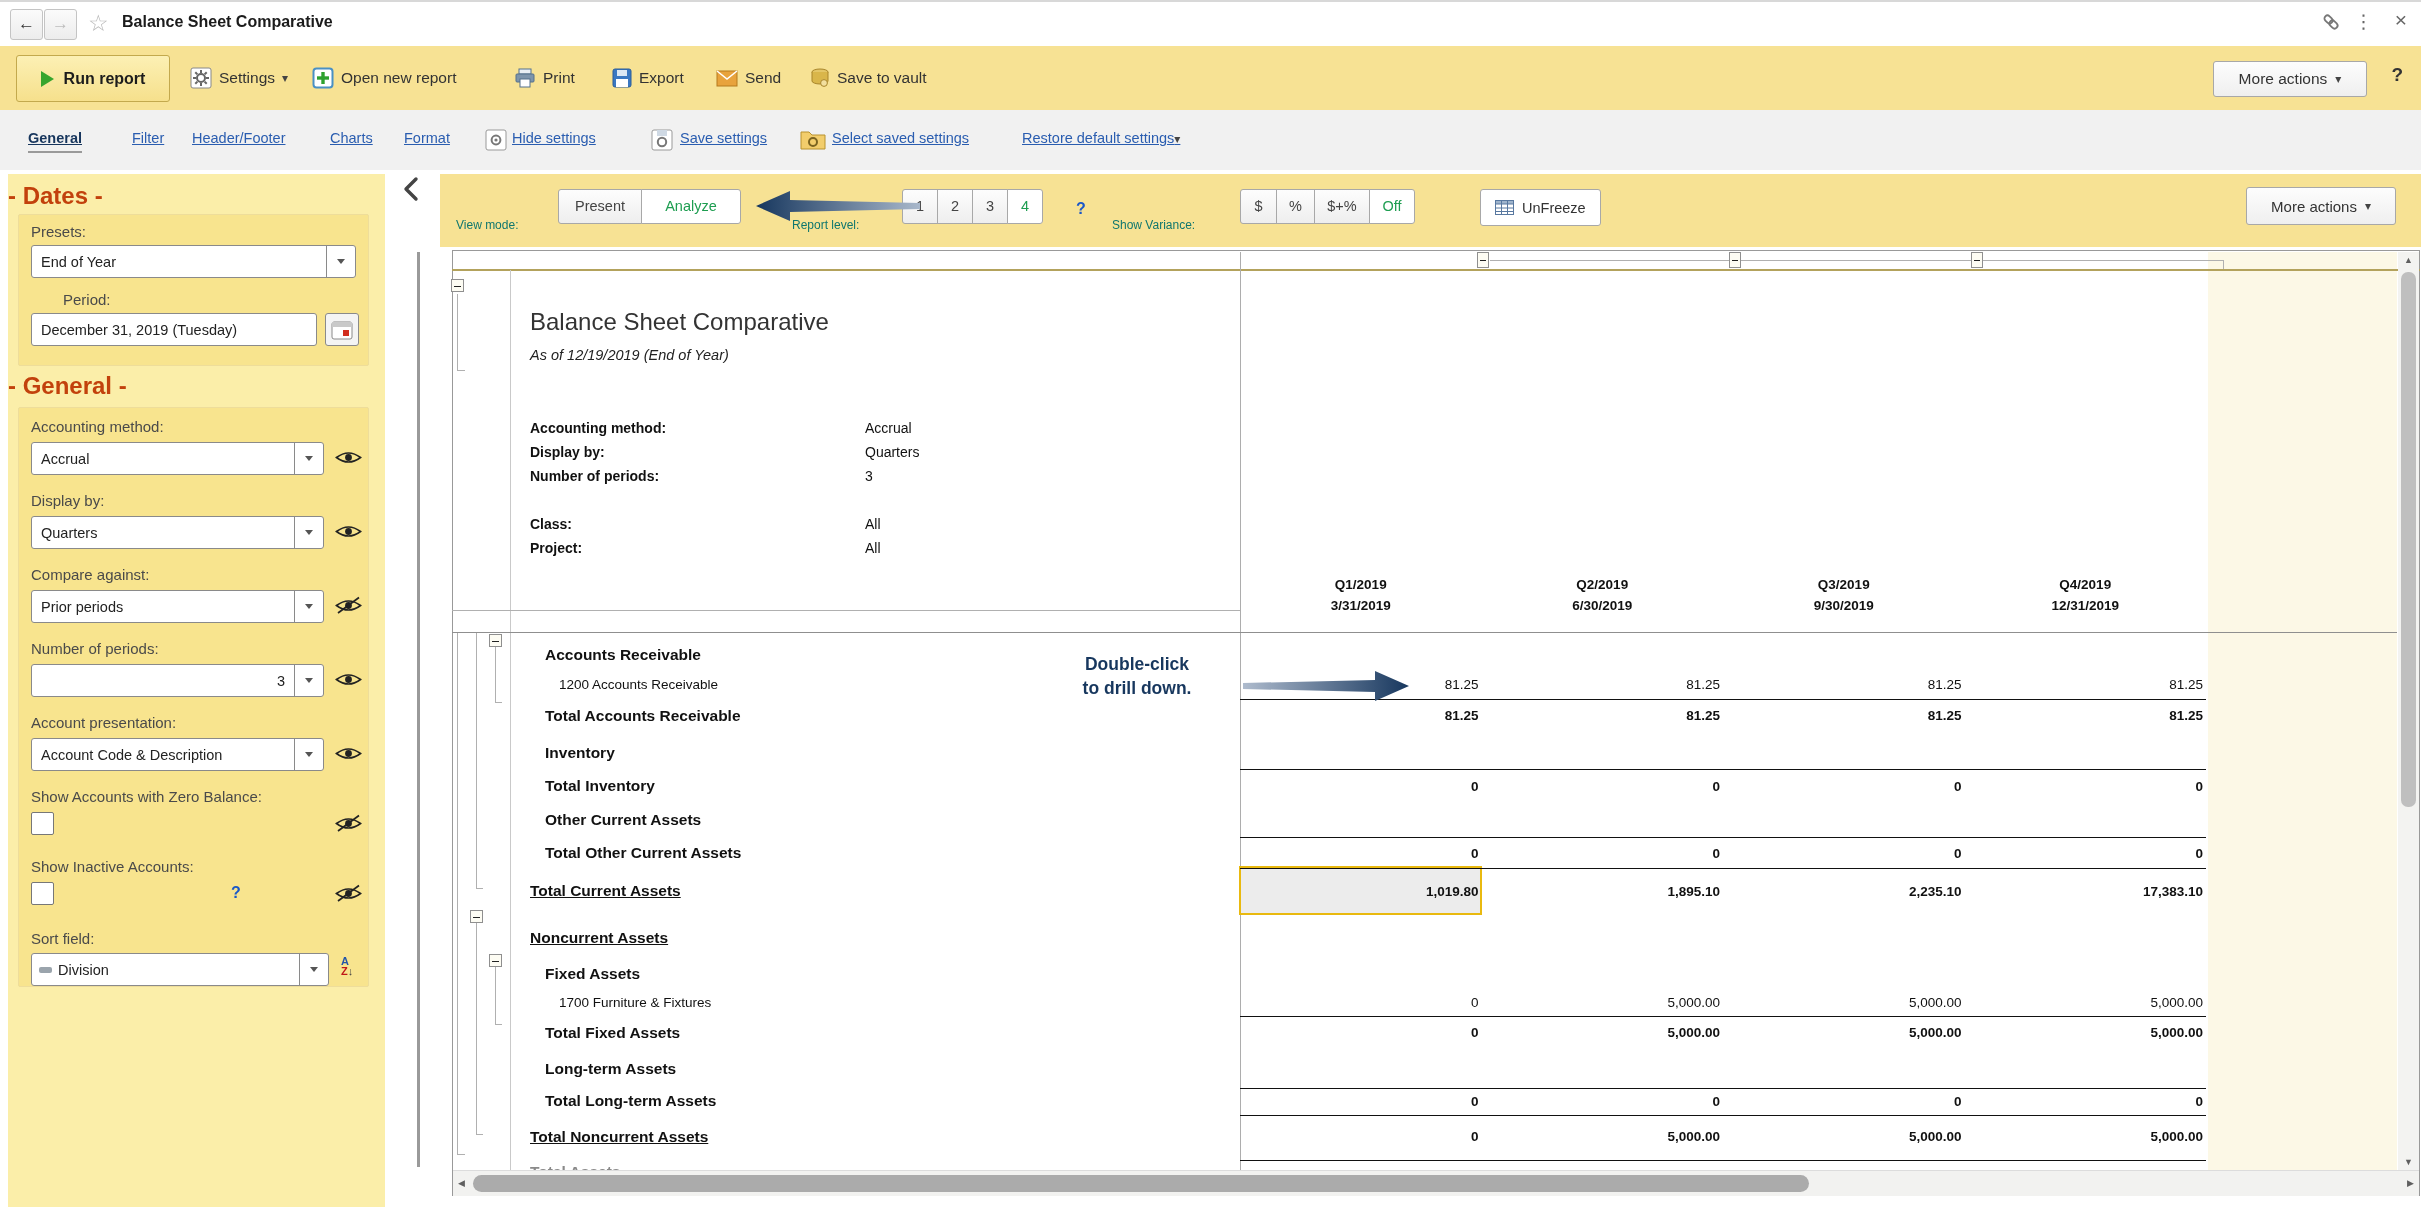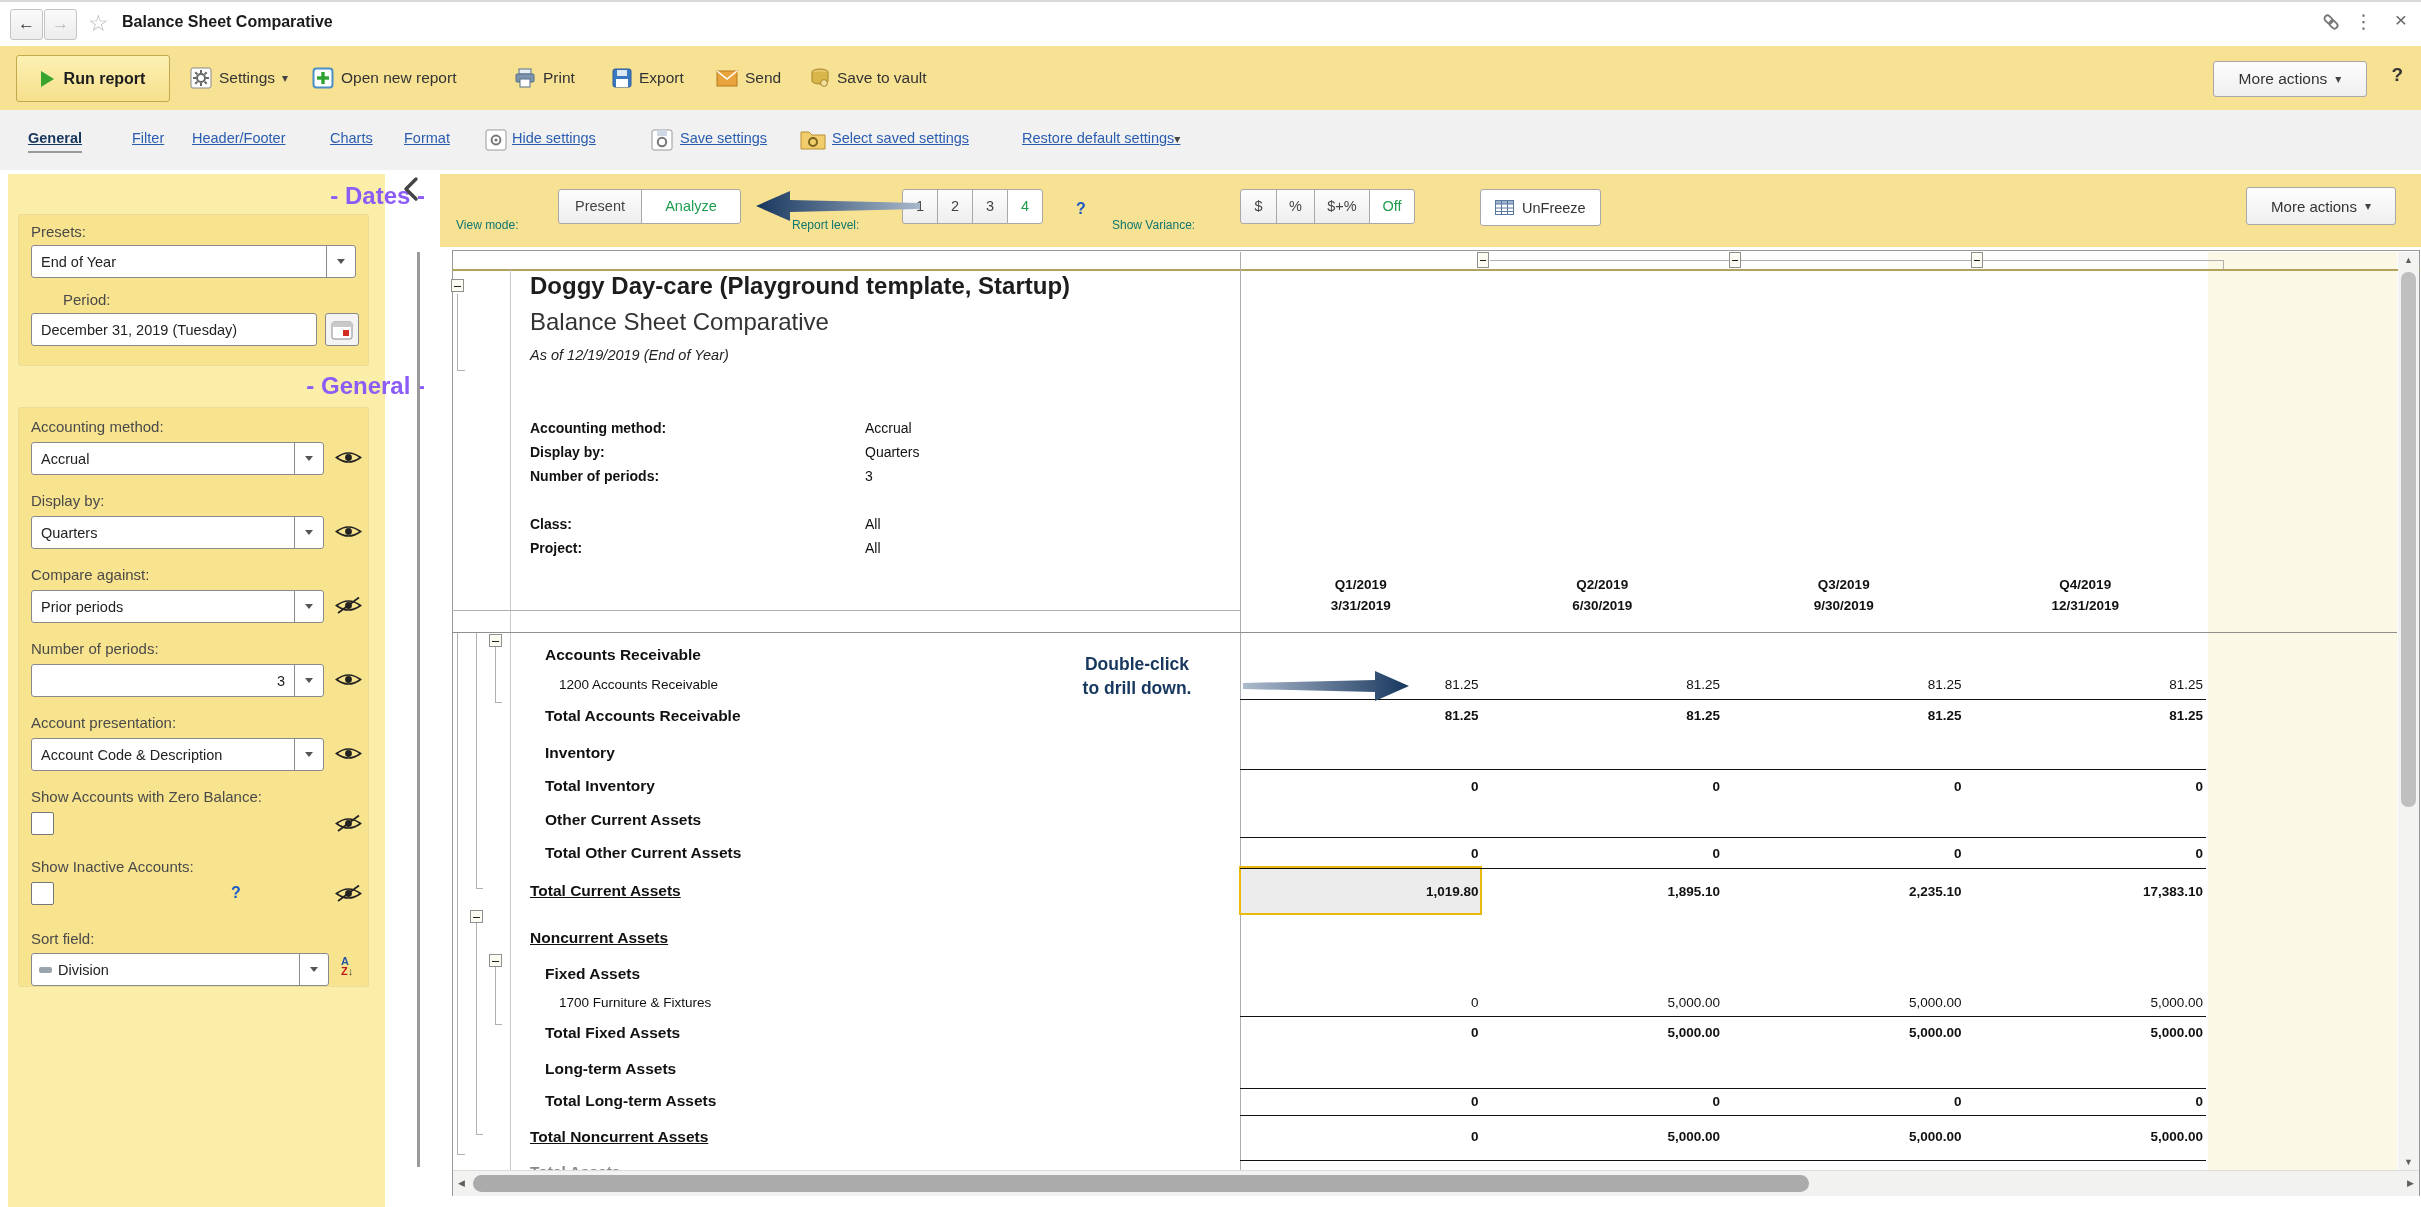--- a/index.html
+++ b/index.html
@@ -25,21 +25,21 @@
            background:linear-gradient(#fdfdfd,#efefef);font-size:15.5px;color:#333;
            display:flex;align-items:center;justify-content:center;gap:8px;}
   .tb-help{position:absolute;right:18px;top:18px;font-size:19px;font-weight:bold;color:#333;}
   
   .tabsbar{position:absolute;left:0;top:108px;width:2421px;height:60px;background:#f1f1f1;}
   .tablink{position:absolute;top:20px;font-size:14.5px;color:#2A5DB0;text-decoration:underline;white-space:nowrap;}
   .tabactive{color:#17365D;font-weight:bold;border-bottom:2px solid #9a9a9a;padding-bottom:5px;text-decoration:underline;}
   .tabicon{position:absolute;top:18px;}
   
   .sidebar{position:absolute;left:8px;top:172px;width:377px;height:1035px;background:#FBEEA9;}
-  .sideh{position:absolute;left:0;width:377px;text-align:right;font-size:24px;font-weight:bold;color:#8b5cf6;margin-left:40px;}
+  .sideh{position:absolute;left:0;width:377px;text-align:left;font-size:24px;font-weight:bold;color:#c2410c;}
   .sidebox{position:absolute;left:10px;width:349px;background:#F8E48E;border:1px solid #eedd9a;border-radius:2px;}
   .flabel{position:absolute;left:12px;font-size:15px;color:#4a4a4a;white-space:nowrap;text-align:center;}
   .select{position:absolute;left:12px;height:33px;background:#fff;border:1px solid #8a8a8a;border-radius:3px;
           font-size:14.5px;color:#222;display:flex;align-items:center;box-sizing:border-box;}
   .selecttxt{flex:1;padding:0 9px;white-space:nowrap;overflow:hidden;}
   .selectarrow{width:28px;align-self:stretch;border-left:1px solid #8a8a8a;display:flex;align-items:center;justify-content:center;}
   .dtri{width:0;height:0;border-top:5px solid #555;border-left:4px solid transparent;border-right:4px solid transparent;}
   .eyewrap{position:absolute;left:316px;width:30px;height:22px;}
   .checkbox{position:absolute;left:12px;width:21px;height:21px;background:#fff;border:1px solid #777;border-radius:2px;}
   .bluehelp{color:#1a58c8;font-weight:bold;font-size:16px;position:absolute;}
@@ -429,21 +429,20 @@
   <div class="mbox" style="left:470px;top:908px;"></div>
   <div class="gline" style="left:476px;top:921px;width:1px;height:211px;"></div>
   <div class="gline" style="left:476px;top:1132px;width:7px;height:1px;"></div>
   <div class="mbox" style="left:489px;top:632px;"></div>
   <div class="gline" style="left:495px;top:645px;width:1px;height:55px;"></div>
   <div class="gline" style="left:495px;top:700px;width:7px;height:1px;"></div>
   <div class="mbox" style="left:489px;top:952px;"></div>
   <div class="gline" style="left:495px;top:965px;width:1px;height:57px;"></div>
   <div class="gline" style="left:495px;top:1022px;width:7px;height:1px;"></div>
 
-  <div class="rcompany">Doggy Day-care (Playground template, Startup)</div>
   <div class="rtitle">Balance Sheet Comparative</div>
   <div class="rasof">As of 12/19/2019 (End of Year)</div>
 
   <div class="metarow" style="top:418px;"><b>Accounting method:</b><span>Accrual</span></div>
   <div class="metarow" style="top:442px;"><b>Display by:</b><span>Quarters</span></div>
   <div class="metarow" style="top:466px;"><b>Number of periods:</b><span>3</span></div>
   <div class="metarow" style="top:514px;"><b>Class:</b><span>All</span></div>
   <div class="metarow" style="top:538px;"><b>Project:</b><span>All</span></div>
 
   <div class="colhdr">

